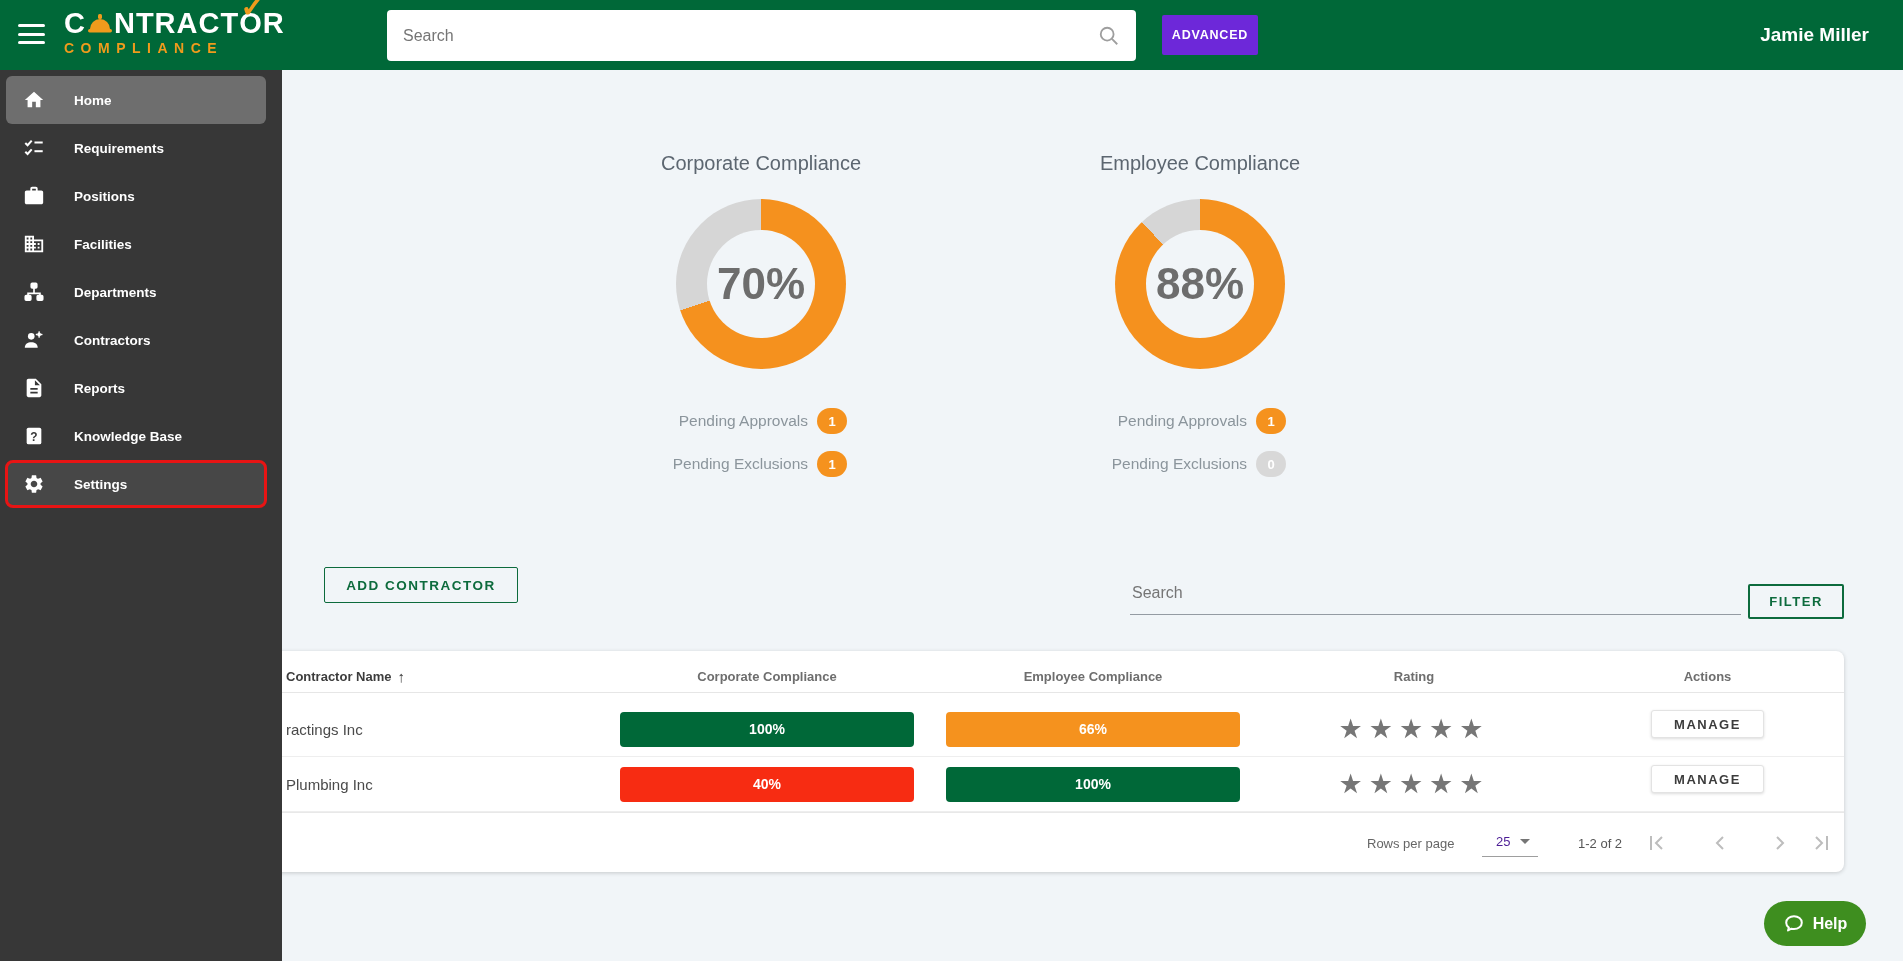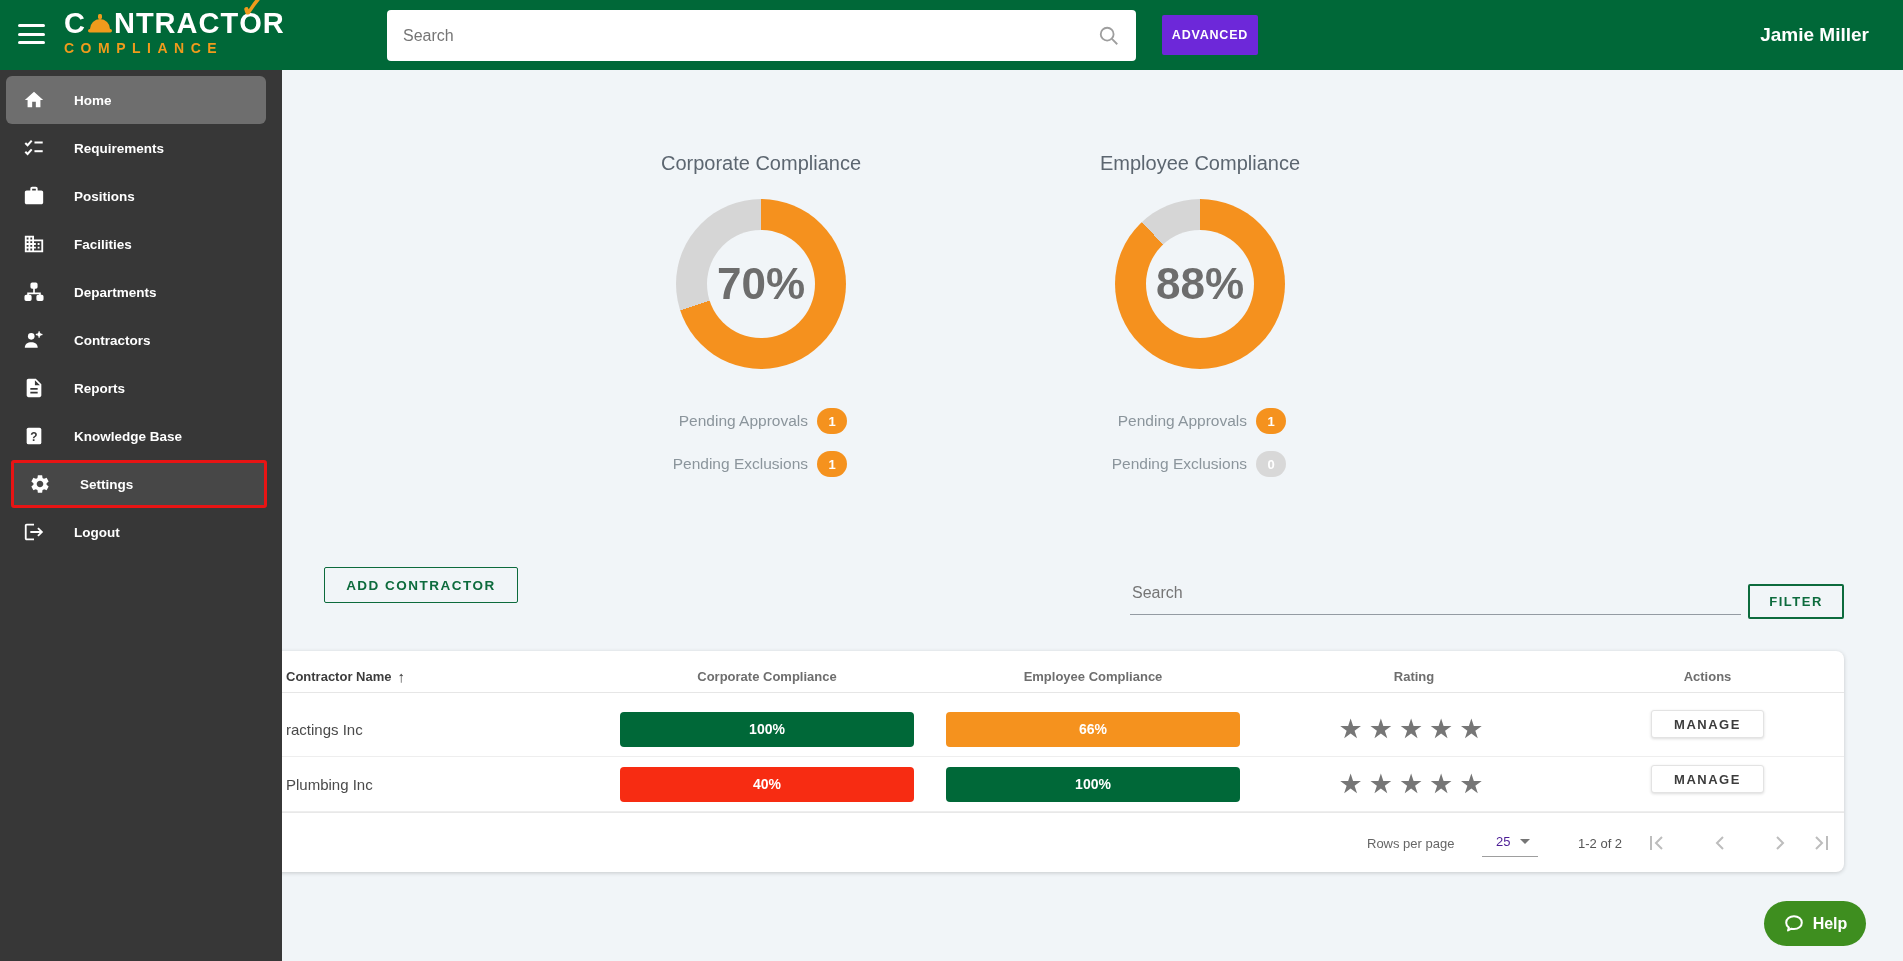--- a/index.html
+++ b/index.html
@@ -31,22 +31,22 @@
                   font-family:inherit; }
   .user-name { position:absolute; right:34px; top:0; height:70px; display:flex; align-items:center;
                color:#fff; font-size:19px; font-weight:700; }
 
   
   .sidebar { position:absolute; left:0; top:70px; width:282px; height:891px;
              background:#373737; z-index:20; padding-top:6px; }
   .side-item { height:48px; margin:0 16px 0 6px; display:flex; align-items:center;
                padding-left:16px; cursor:pointer; border-radius:6px; color:#fff; }
   .side-item.active { background:#6E6E6E; }
-  .side-item.highlighted { background:#474747; border:3px solid #E81414; border-radius:3px;
-                           margin-left:11px; margin-right:15px; padding-left:14px; }
+  .side-item.highlighted { background:#474747; border:3px solid #E81414; border-radius:8px;
+                           margin-left:5px; margin-right:15px; padding-left:14px; }
   .side-icon { width:24px; height:24px; display:inline-flex; align-items:center; justify-content:center; }
   .side-icon svg { width:22px; height:22px; }
   .side-label { margin-left:28px; font-size:13.5px; font-weight:700; }
 
   
   .chart-block { position:absolute; width:340px; top:152px; }
   .chart-block.c0 { left:591px; }
   .chart-block.c1 { left:1030px; }
   .chart-title { text-align:center; font-size:20px; color:#5C6670; }
   .donut-ring { position:relative; width:170px; height:170px; border-radius:50%; margin:24px auto 0; }
@@ -229,28 +229,20 @@
       <span class="side-label">Knowledge Base</span>
     </div>
     <div class="side-item highlighted">
       <span class="side-icon">
         <svg viewBox="0 0 24 24" fill="#fff">
           <path d="M19.14 12.94c.04-.3.06-.61.06-.94 0-.32-.02-.64-.07-.94l2.03-1.58c.18-.14.23-.41.12-.61l-1.92-3.32c-.12-.22-.37-.29-.59-.22l-2.39.96c-.5-.38-1.03-.7-1.62-.94l-.36-2.54c-.04-.24-.24-.41-.48-.41h-3.84c-.24 0-.43.17-.47.41l-.36 2.54c-.59.24-1.13.57-1.62.94l-2.39-.96c-.22-.08-.47 0-.59.22L2.74 8.87c-.12.21-.08.47.12.61l2.03 1.58c-.05.3-.09.63-.09.94s.02.64.07.94l-2.03 1.58c-.18.14-.23.41-.12.61l1.92 3.32c.12.22.37.29.59.22l2.39-.96c.5.38 1.03.7 1.62.94l.36 2.54c.05.24.24.41.48.41h3.84c.24 0 .44-.17.47-.41l.36-2.54c.59-.24 1.13-.56 1.62-.94l2.39.96c.22.08.47 0 .59-.22l1.92-3.32c.12-.22.07-.47-.12-.61l-2.01-1.58zM12 15.6c-1.98 0-3.6-1.62-3.6-3.6s1.62-3.6 3.6-3.6 3.6 1.62 3.6 3.6-1.62 3.6-3.6 3.6z"></path>
         </svg>
       </span>
       <span class="side-label">Settings</span>
     </div>
-    <div class="side-item">
-      <span class="side-icon">
-        <svg viewBox="0 0 24 24" fill="#fff">
-          <path d="M17 7l-1.41 1.41L18.17 11H8v2h10.17l-2.58 2.58L17 17l5-5zM4 5h8V3H4c-1.1 0-2 .9-2 2v14c0 1.1.9 2 2 2h8v-2H4V5z"></path>
-        </svg>
-      </span>
-      <span class="side-label">Logout</span>
-    </div>
   </nav>
 
 <div class="chart-block c0">
   <div class="chart-title">Corporate Compliance</div>
   <div class="donut-ring" style="background: conic-gradient(rgb(245, 145, 30) 0deg, rgb(245, 145, 30) 70%, rgb(214, 214, 214) 70%, rgb(214, 214, 214) 100%);">
     <div class="donut-hole">
         <span class="donut-label">70%</span>
       </div>
   </div>
   <div class="pending-list">

